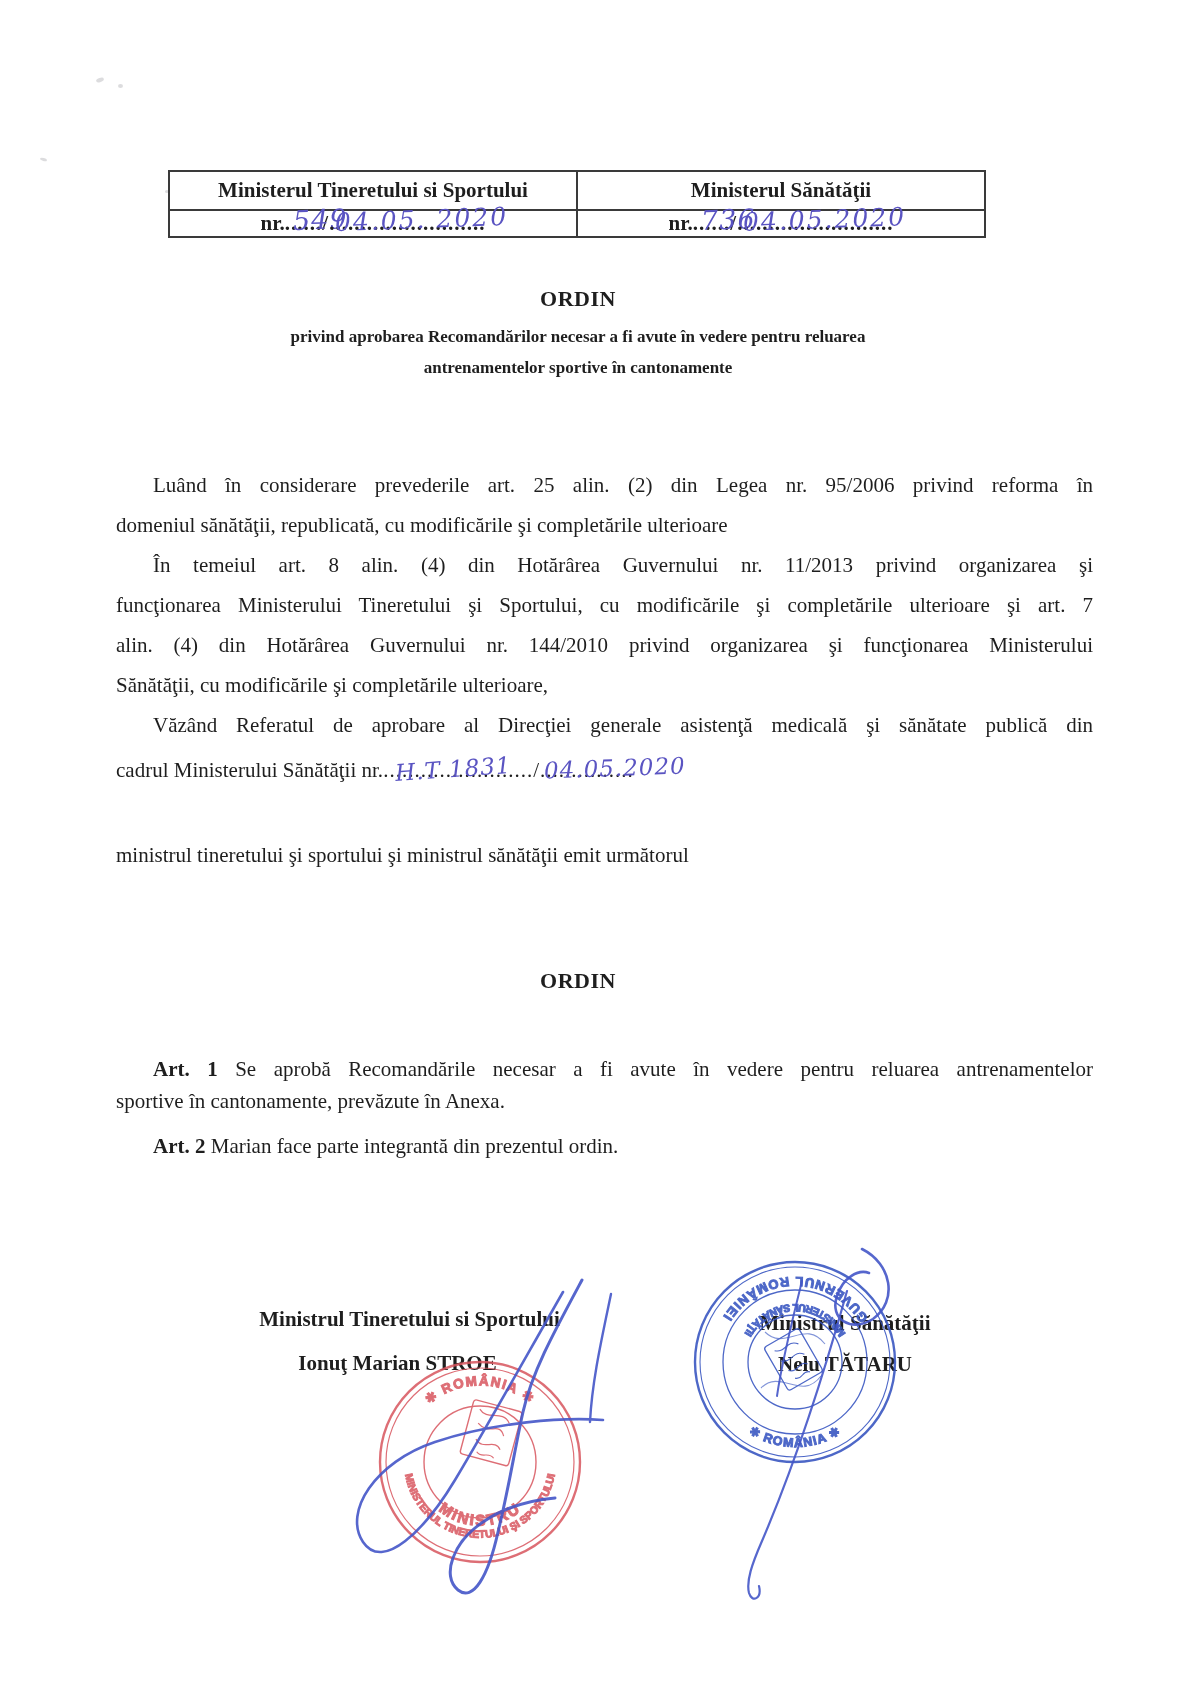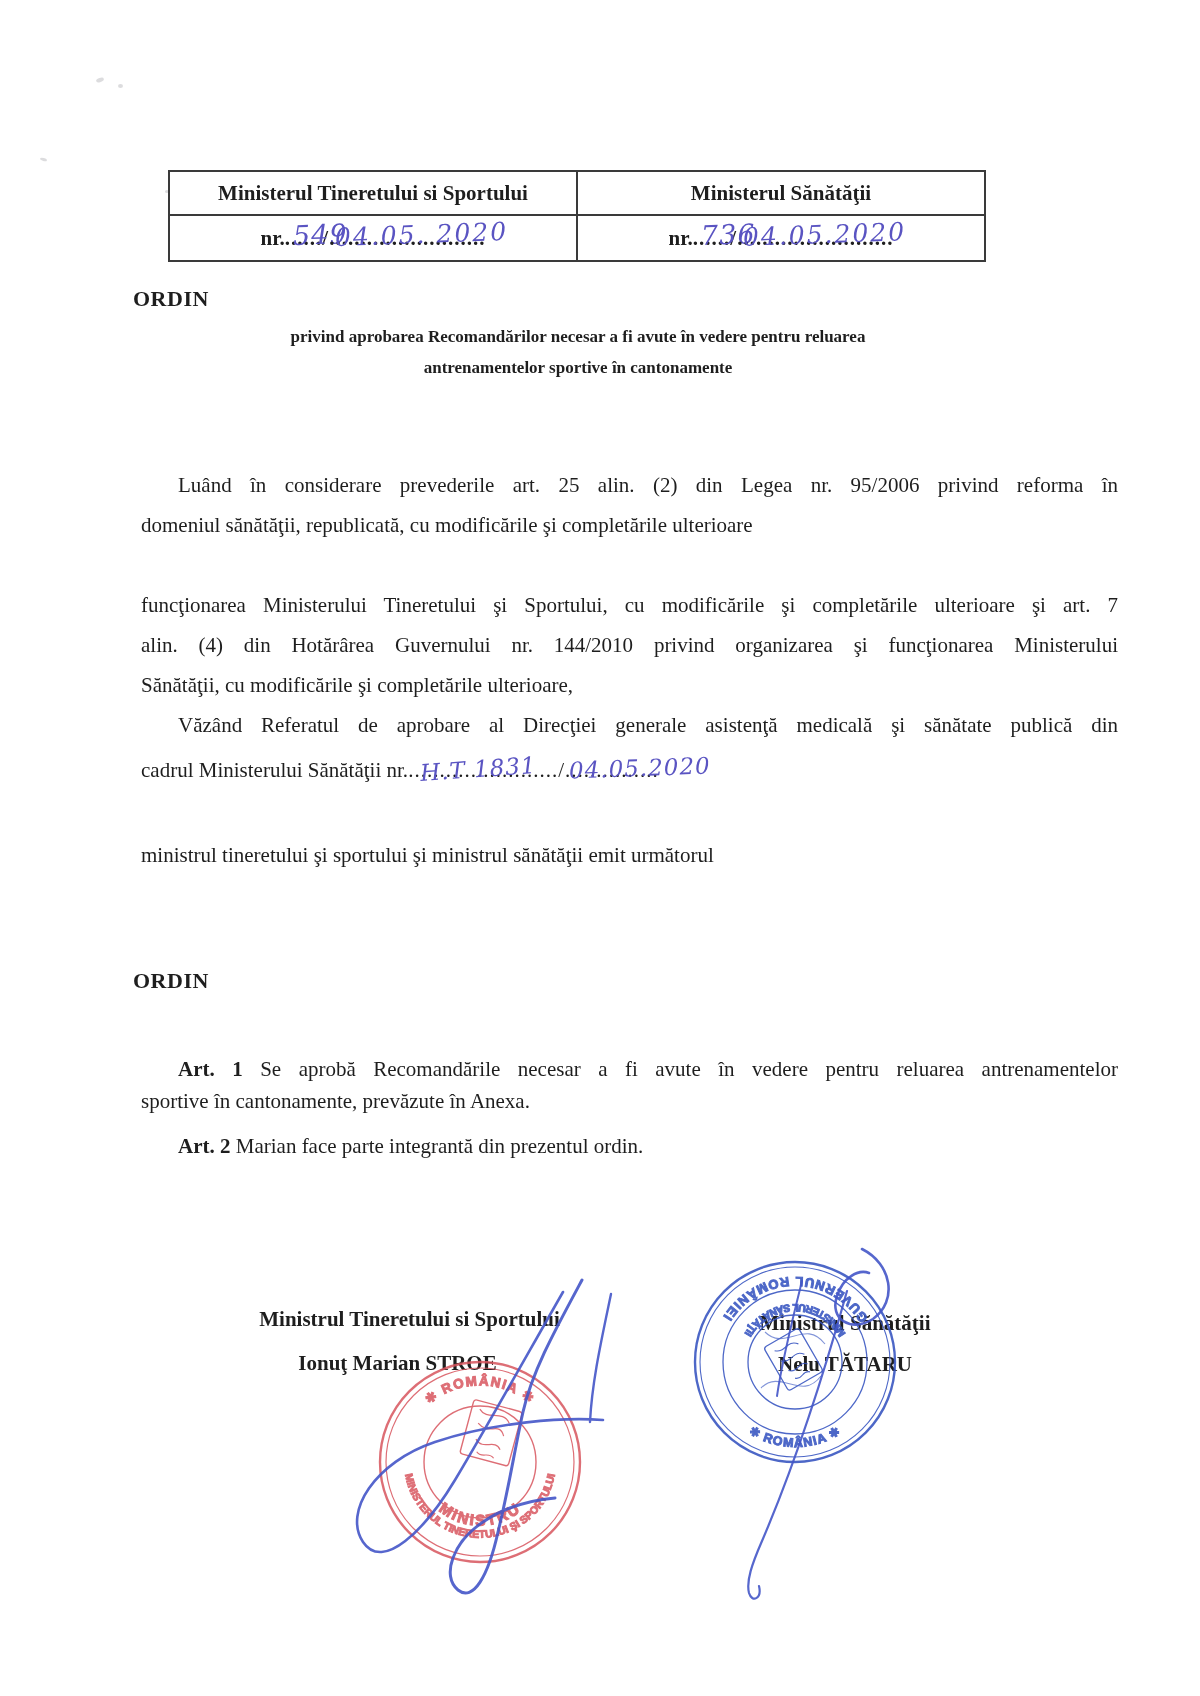--- a/index.html
+++ b/index.html
@@ -3,21 +3,21 @@
 <meta charset="utf-8">
 <style>
   html,body { margin:0; padding:0; background:#e8e8e8; }
   .page {
     position:relative; width:1200px; height:1696px; background:#ffffff;
     font-family:"Liberation Serif","DejaVu Serif",serif; color:var(--ink,#1e1e1e);
     overflow:hidden;
   }
   
   .header-table {
-    position:absolute; left:168px; top:170px; width:818px; height:92px;
+    position:absolute; left:168px; top:170px; width:818px; height:68px;
     border:2px solid #3a3a3a; display:flex; box-sizing:border-box; background:#fff;
   }
   .ht-cell { flex:1; display:flex; flex-direction:column; box-sizing:border-box; }
   .ht-cell.left { border-right:2px solid #3a3a3a; }
   .ht-title {
     height:44px; border-bottom:2px solid #3a3a3a; display:flex; align-items:center;
     justify-content:center; font-weight:bold; font-size:21px; box-sizing:border-box;
   }
   .ht-nr {
     flex:1; display:flex; align-items:center; justify-content:center;
@@ -26,30 +26,30 @@
   .dotrun { position:relative; letter-spacing:1px; }
   .hw {
     position:absolute; font-style:italic; font-family:"DejaVu Serif",serif;
     color:var(--hand_blue,#5a54c2); white-space:nowrap; font-weight:normal;
     transform:rotate(-2deg); pointer-events:none;
   }
   .hw-nr   { left:8px;  bottom:1px; font-size:27px; }
   .hw-date { left:6px;  bottom:2px; font-size:25px; letter-spacing:2px; }
   
   .center-title {
-    position:absolute; left:133px; width:890px; 
+    position:absolute; left:133px; width:890px; text-align:center;
     font-weight:bold; font-size:22px; letter-spacing:.5px; white-space:nowrap;
   }
   .center-sub {
     position:absolute; left:133px; width:890px; text-align:center;
     font-weight:bold; font-size:17px;
   }
   
   .line {
-    position:absolute; left:141px; width:977px; font-size:21px; line-height:26px;
+    position:absolute; left:116px; width:977px; font-size:21px; line-height:26px;
   }
   .jline { text-align:justify; text-align-last:justify; }
   .indent { text-indent:37px; }
   .nowrap { white-space:nowrap; }
   .hw8-nr   { left:12px; bottom:0px; font-size:23px; transform:rotate(-4deg); }
   .hw8-date { left:4px;  bottom:1px; font-size:23px; letter-spacing:1px; }
   
   .sig-title, .sig-name {
     position:absolute; text-align:center; font-weight:bold; font-size:21px; white-space:nowrap;
   }
@@ -91,20 +91,21 @@
       </div>
     </div>
   </div>
 
   <div class="center-title" style="top:286px">ORDIN</div>
   <div class="center-sub" style="top:327px">privind aprobarea Recomandărilor necesar a fi avute în vedere pentru reluarea</div>
   <div class="center-sub" style="top:358px">antrenamentelor sportive în cantonamente</div>
 
   <div class="line jline indent" style="top:472px">Luând în considerare prevederile art. 25 alin. (2) din Legea nr. 95/2006 privind reforma în</div>
   <div class="line" style="top:512px">domeniul sănătăţii, republicată, cu modificările şi completările ulterioare</div>
+  <div class="line jline indent" style="top:552px">În temeiul art. 8 alin. (4) din Hotărârea Guvernului nr. 11/2013 privind organizarea şi</div>
   <div class="line jline" style="top:592px">funcţionarea Ministerului Tineretului şi Sportului, cu modificările şi completările ulterioare şi art. 7</div>
   <div class="line jline" style="top:632px">alin. (4) din Hotărârea Guvernului nr. 144/2010 privind organizarea şi funcţionarea Ministerului</div>
   <div class="line" style="top:672px">Sănătăţii, cu modificările şi completările ulterioare,</div>
   <div class="line jline indent" style="top:712px">Văzând Referatul de aprobare al Direcţiei generale asistenţă medicală şi sănătate publică din</div>
 
   <div class="line nowrap" style="top:757px">
     <span>cadrul Ministerului Sănătăţii nr.</span><span class="dotrun"><span>......................../</span><span class="hw hw8-nr">H.T 1831</span></span><span class="dotrun"><span>...............</span><span class="hw hw8-date">04.05.2020</span></span>
   </div>
 
   <div class="line" style="top:842px">ministrul tineretului şi sportului şi ministrul sănătăţii emit următorul</div>

